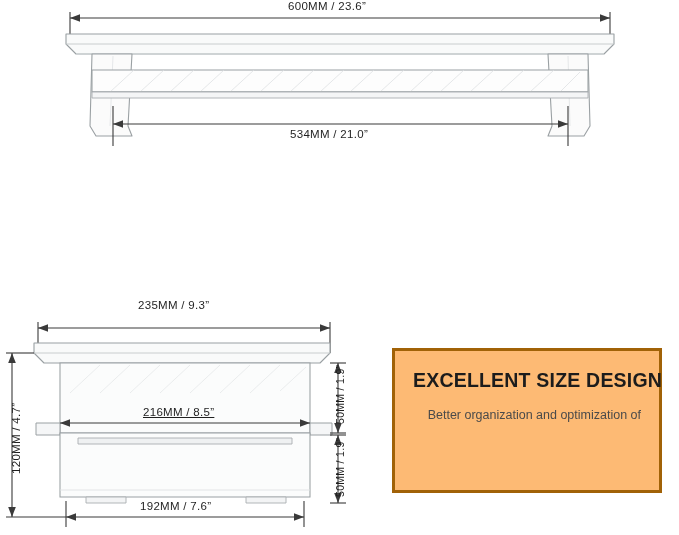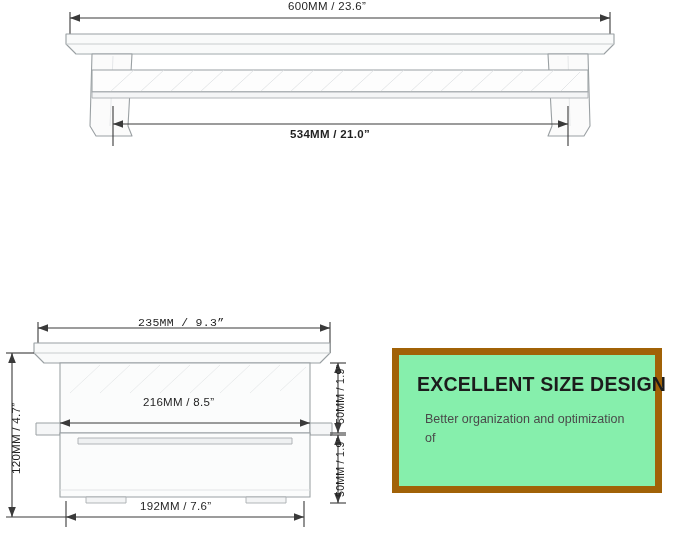--- a/index.html
+++ b/index.html
@@ -26,39 +26,40 @@
     transform-origin:0 0;
   }
 
   svg{display:block;}
 
   
   .card{
     position:absolute;
     left:392px;top:348px;
     width:270px;height:145px;
-    background:#86efac;
-    border:7px solid #a16207;
+    background:#fdba74;
+    border:3px solid #a16207;
     box-sizing:border-box;
     padding:18px 18px 0 18px;
   }
   .card h2{
     margin:0 0 14px 0;
     font-size:19.5px;
     font-weight:700;
     letter-spacing:.2px;
     color:#1c1c1c;
     white-space:nowrap;
   }
   .card p{
     margin:0 0 2px 8px;
     font-size:12.5px;
     line-height:1.55;
     color:#4a4a4a;
     font-weight:400;
+    text-align:right;
   }
   .card p.load{margin-top:2px;}
 </style>
 </head>
 <body>
 
 <div class="stage">
 
   <svg width="679" height="175" style="position:absolute;left:0;top:0;">
 
@@ -112,21 +113,21 @@
     <g stroke="#3a3a3a" stroke-width="1.1" fill="none">
       <line x1="113" y1="124" x2="568" y2="124"></line>
       <line x1="113" y1="106" x2="113" y2="146"></line>
       <line x1="568" y1="106" x2="568" y2="146"></line>
     </g>
     <polygon points="113,124 123,120.2 123,127.8" fill="#3a3a3a"></polygon>
     <polygon points="568,124 558,120.2 558,127.8" fill="#3a3a3a"></polygon>
   </svg>
 
   <div class="dim-label" style="left:288px;top:0px;">600MM / 23.6”</div>
-  <div class="dim-label" style="left:290px;top:128px;font-weight:bold;">534MM / 21.0”</div>
+  <div class="dim-label" style="left:290px;top:128px;">534MM / 21.0”</div>
 
   <svg width="392" height="230" style="position:absolute;left:0;top:305px;">
 
     <g stroke="#3a3a3a" stroke-width="1.1" fill="none">
       <line x1="38" y1="23" x2="330" y2="23"></line>
       <line x1="38" y1="17" x2="38" y2="48"></line>
       <line x1="330" y1="17" x2="330" y2="48"></line>
     </g>
     <polygon points="38,23 48,19.2 48,26.8" fill="#3a3a3a"></polygon>
     <polygon points="330,23 320,19.2 320,26.8" fill="#3a3a3a"></polygon>
@@ -193,22 +194,22 @@
 
     <g stroke="#3a3a3a" stroke-width="1.1" fill="none">
       <line x1="338" y1="130" x2="338" y2="198"></line>
       <line x1="330" y1="130" x2="346" y2="130"></line>
       <line x1="330" y1="198" x2="346" y2="198"></line>
     </g>
     <polygon points="338,130 334.2,140 341.8,140" fill="#3a3a3a"></polygon>
     <polygon points="338,198 334.2,188 341.8,188" fill="#3a3a3a"></polygon>
   </svg>
 
-  <div class="dim-label" style="left:138px;top:316px;font-family:Liberation Mono, monospace;">235MM / 9.3”</div>
-  <div class="dim-label" style="left:143px;top:396px;">216MM / 8.5”</div>
+  <div class="dim-label" style="left:138px;top:299px;">235MM / 9.3”</div>
+  <div class="dim-label" style="left:143px;top:406px;text-decoration:underline;">216MM / 8.5”</div>
   <div class="dim-label" style="left:140px;top:500px;">192MM / 7.6”</div>
 
   <div class="dim-label vert" style="left:10px;top:474px;transform:rotate(-90deg);">120MM / 4.7”</div>
   <div class="dim-label vert" style="left:334px;top:424px;transform:rotate(-90deg);font-size:10.5px;">50MM / 1.9”</div>
   <div class="dim-label vert" style="left:334px;top:497px;transform:rotate(-90deg);font-size:10.5px;">50MM / 1.9”</div>
 
   <div class="card">
     <h2>EXCELLENT SIZE DESIGN</h2>
     <p>Better organization and optimization of</p>
   </div>

